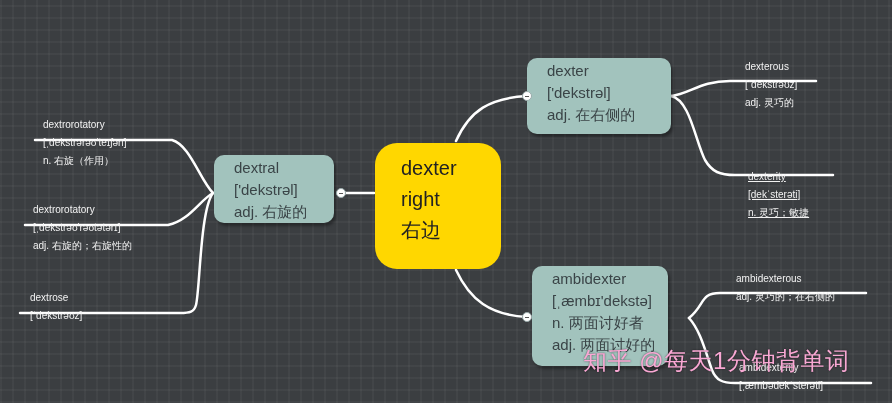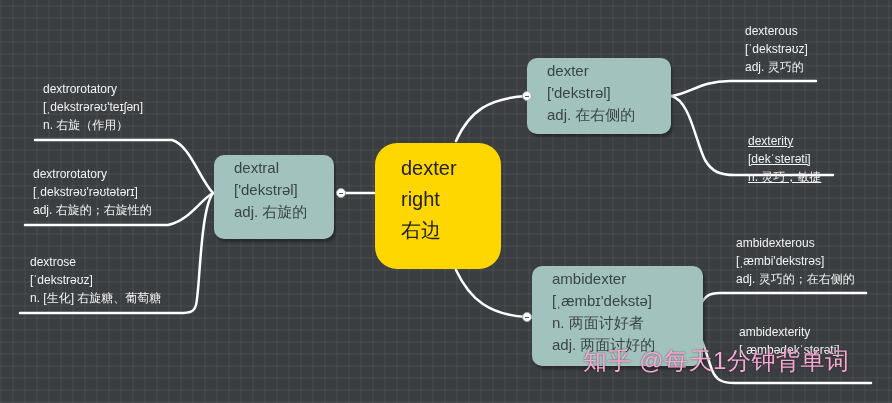--- a/index.html
+++ b/index.html
@@ -19,21 +19,21 @@
     padding: 8px 14px 8px 20px;
     box-shadow: 2px 3px 3px rgba(0,0,0,0.35);
   }
   .root {
     position: absolute; box-sizing: border-box;
     background: #ffd700; border-radius: 22px;
     color: #222; font-size: 20px; line-height: 31px;
     padding: 10px 22px 10px 26px;
   }
   .leaf {
-    position: absolute; color: #f2f2f2; font-size: 12px; line-height: 18px;
+    position: absolute; color: #f2f2f2; font-size: 10px; line-height: 18px; margin-top: 36px;
   }
   .line-text { display: block; white-space: nowrap; }
   .toggle {
     position: absolute; width: 10px; height: 10px; border-radius: 50%;
     background: #fff; border: 1px solid #9aa;
     box-sizing: border-box;
   }
   .toggle::after {
     content: ""; position: absolute; left: 2px; right: 2px; top: 4px; height: 1px; background: #555;
   }
@@ -74,28 +74,28 @@
   <span class="line-text">右边</span>
 </div>
 
 <div class="node" style="left:527px; top:58px; width:144px; height:76px; padding-top:2px;">
   <span class="line-text">dexter</span>
   <span class="line-text">['dekstrəl]</span>
   <span class="line-text">adj. 在右侧的</span>
 </div>
 <div class="toggle" style="left:522px; top:91px;"></div>
 
-<div class="node" style="left:214px; top:155px; width:120px; height:84px; padding-top:2px;">
+<div class="node" style="left:214px; top:155px; width:120px; height:68px; padding-top:2px;">
   <span class="line-text">dextral</span>
   <span class="line-text">['dekstrəl]</span>
   <span class="line-text">adj. 右旋的</span>
 </div>
 <div class="toggle" style="left:336px; top:188px;"></div>
 
-<div class="node" style="left:532px; top:266px; width:171px; height:100px; padding-top:2px;">
+<div class="node" style="left:532px; top:266px; width:136px; height:100px; padding-top:2px;">
   <span class="line-text">ambidexter</span>
   <span class="line-text">[ˌæmbɪ'dekstə]</span>
   <span class="line-text">n. 两面讨好者</span>
   <span class="line-text">adj. 两面讨好的</span>
 </div>
 <div class="toggle" style="left:522px; top:312px;"></div>
 
 <div class="leaf" style="left:745px; top:22px;">
   <span class="line-text">dexterous</span>
   <span class="line-text">[ˈdekstrəʊz]</span>
@@ -113,26 +113,24 @@
   <span class="line-text">n. 右旋（作用）</span>
 </div>
 <div class="leaf" style="left:33px; top:165px;">
   <span class="line-text">dextrorotatory</span>
   <span class="line-text">[ˌdekstrəʊ'rəʊtətərɪ]</span>
   <span class="line-text">adj. 右旋的；右旋性的</span>
 </div>
 <div class="leaf" style="left:30px; top:253px;">
   <span class="line-text">dextrose</span>
   <span class="line-text">[ˈdekstrəʊz]</span>
-  <span class="line-text">n. [生化] 右旋糖、葡萄糖</span>
 </div>
 
 <div class="leaf" style="left:736px; top:234px;">
   <span class="line-text">ambidexterous</span>
-  <span class="line-text">[ˌæmbi'dekstrəs]</span>
   <span class="line-text">adj. 灵巧的；在右侧的</span>
 </div>
 <div class="leaf" style="left:739px; top:323px;">
   <span class="line-text">ambidexterity</span>
   <span class="line-text">[ˌæmbədekˈsterəti]</span>
 </div>
 
 <div class="watermark">知乎 @每天1分钟背单词</div>
 
 </body></html>

